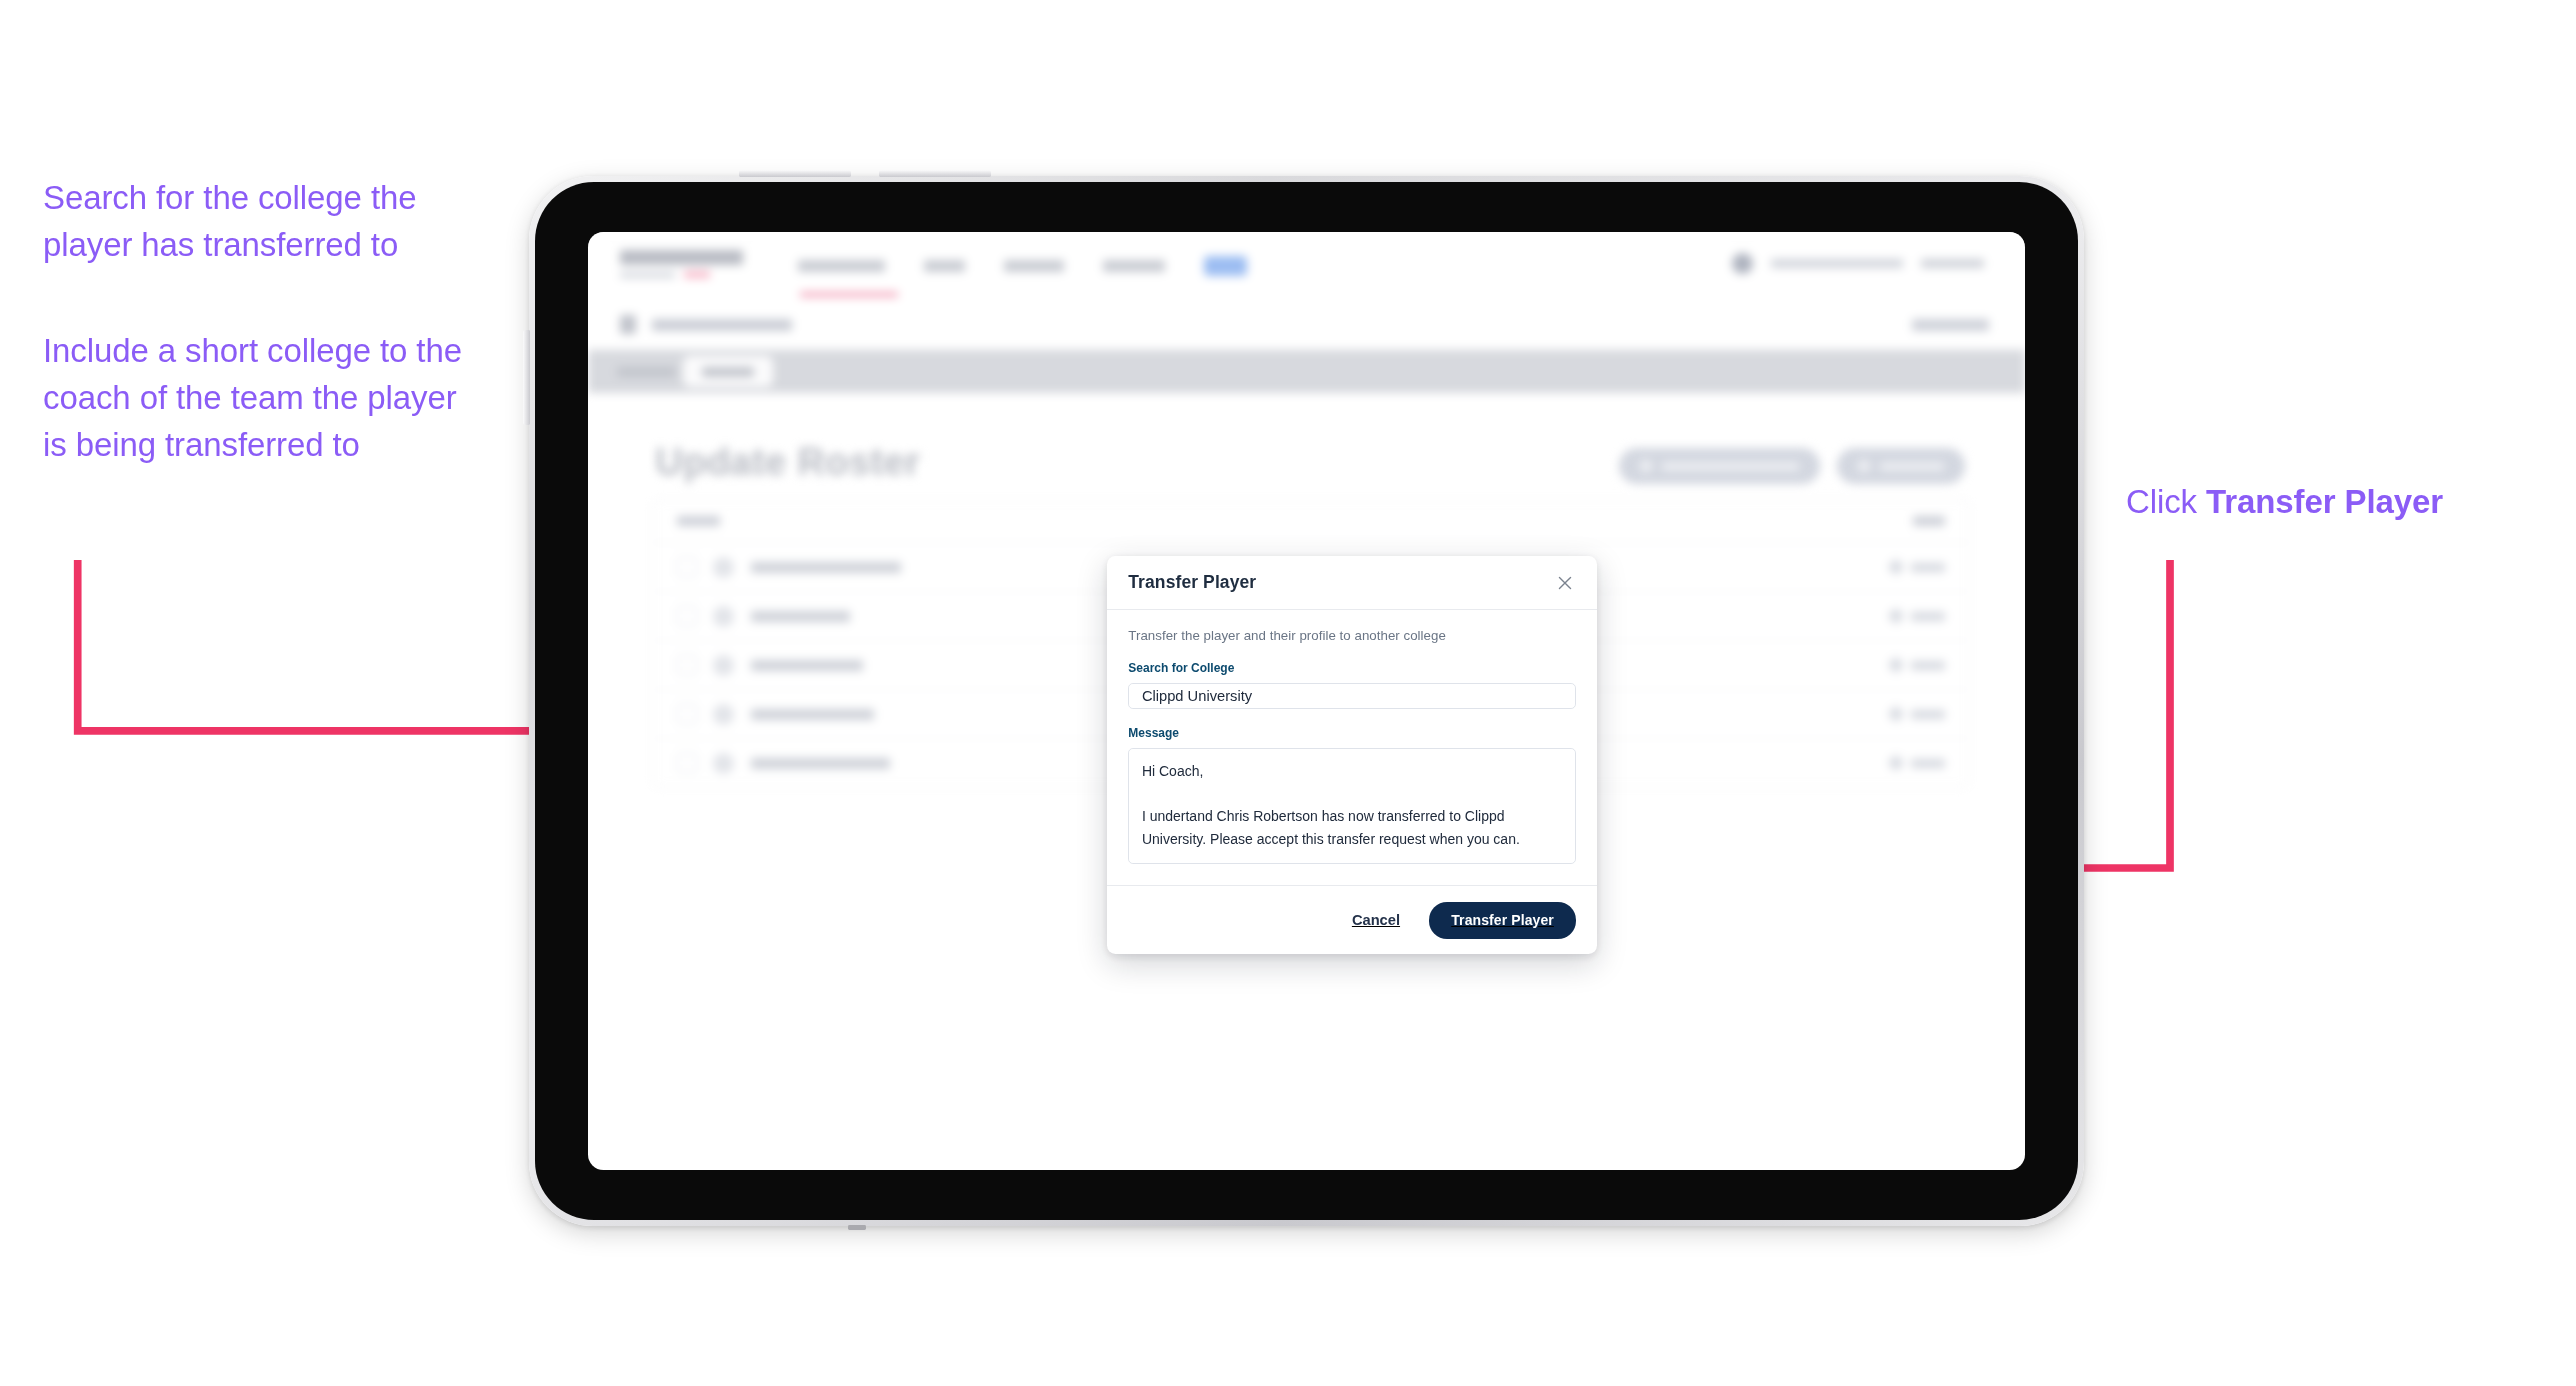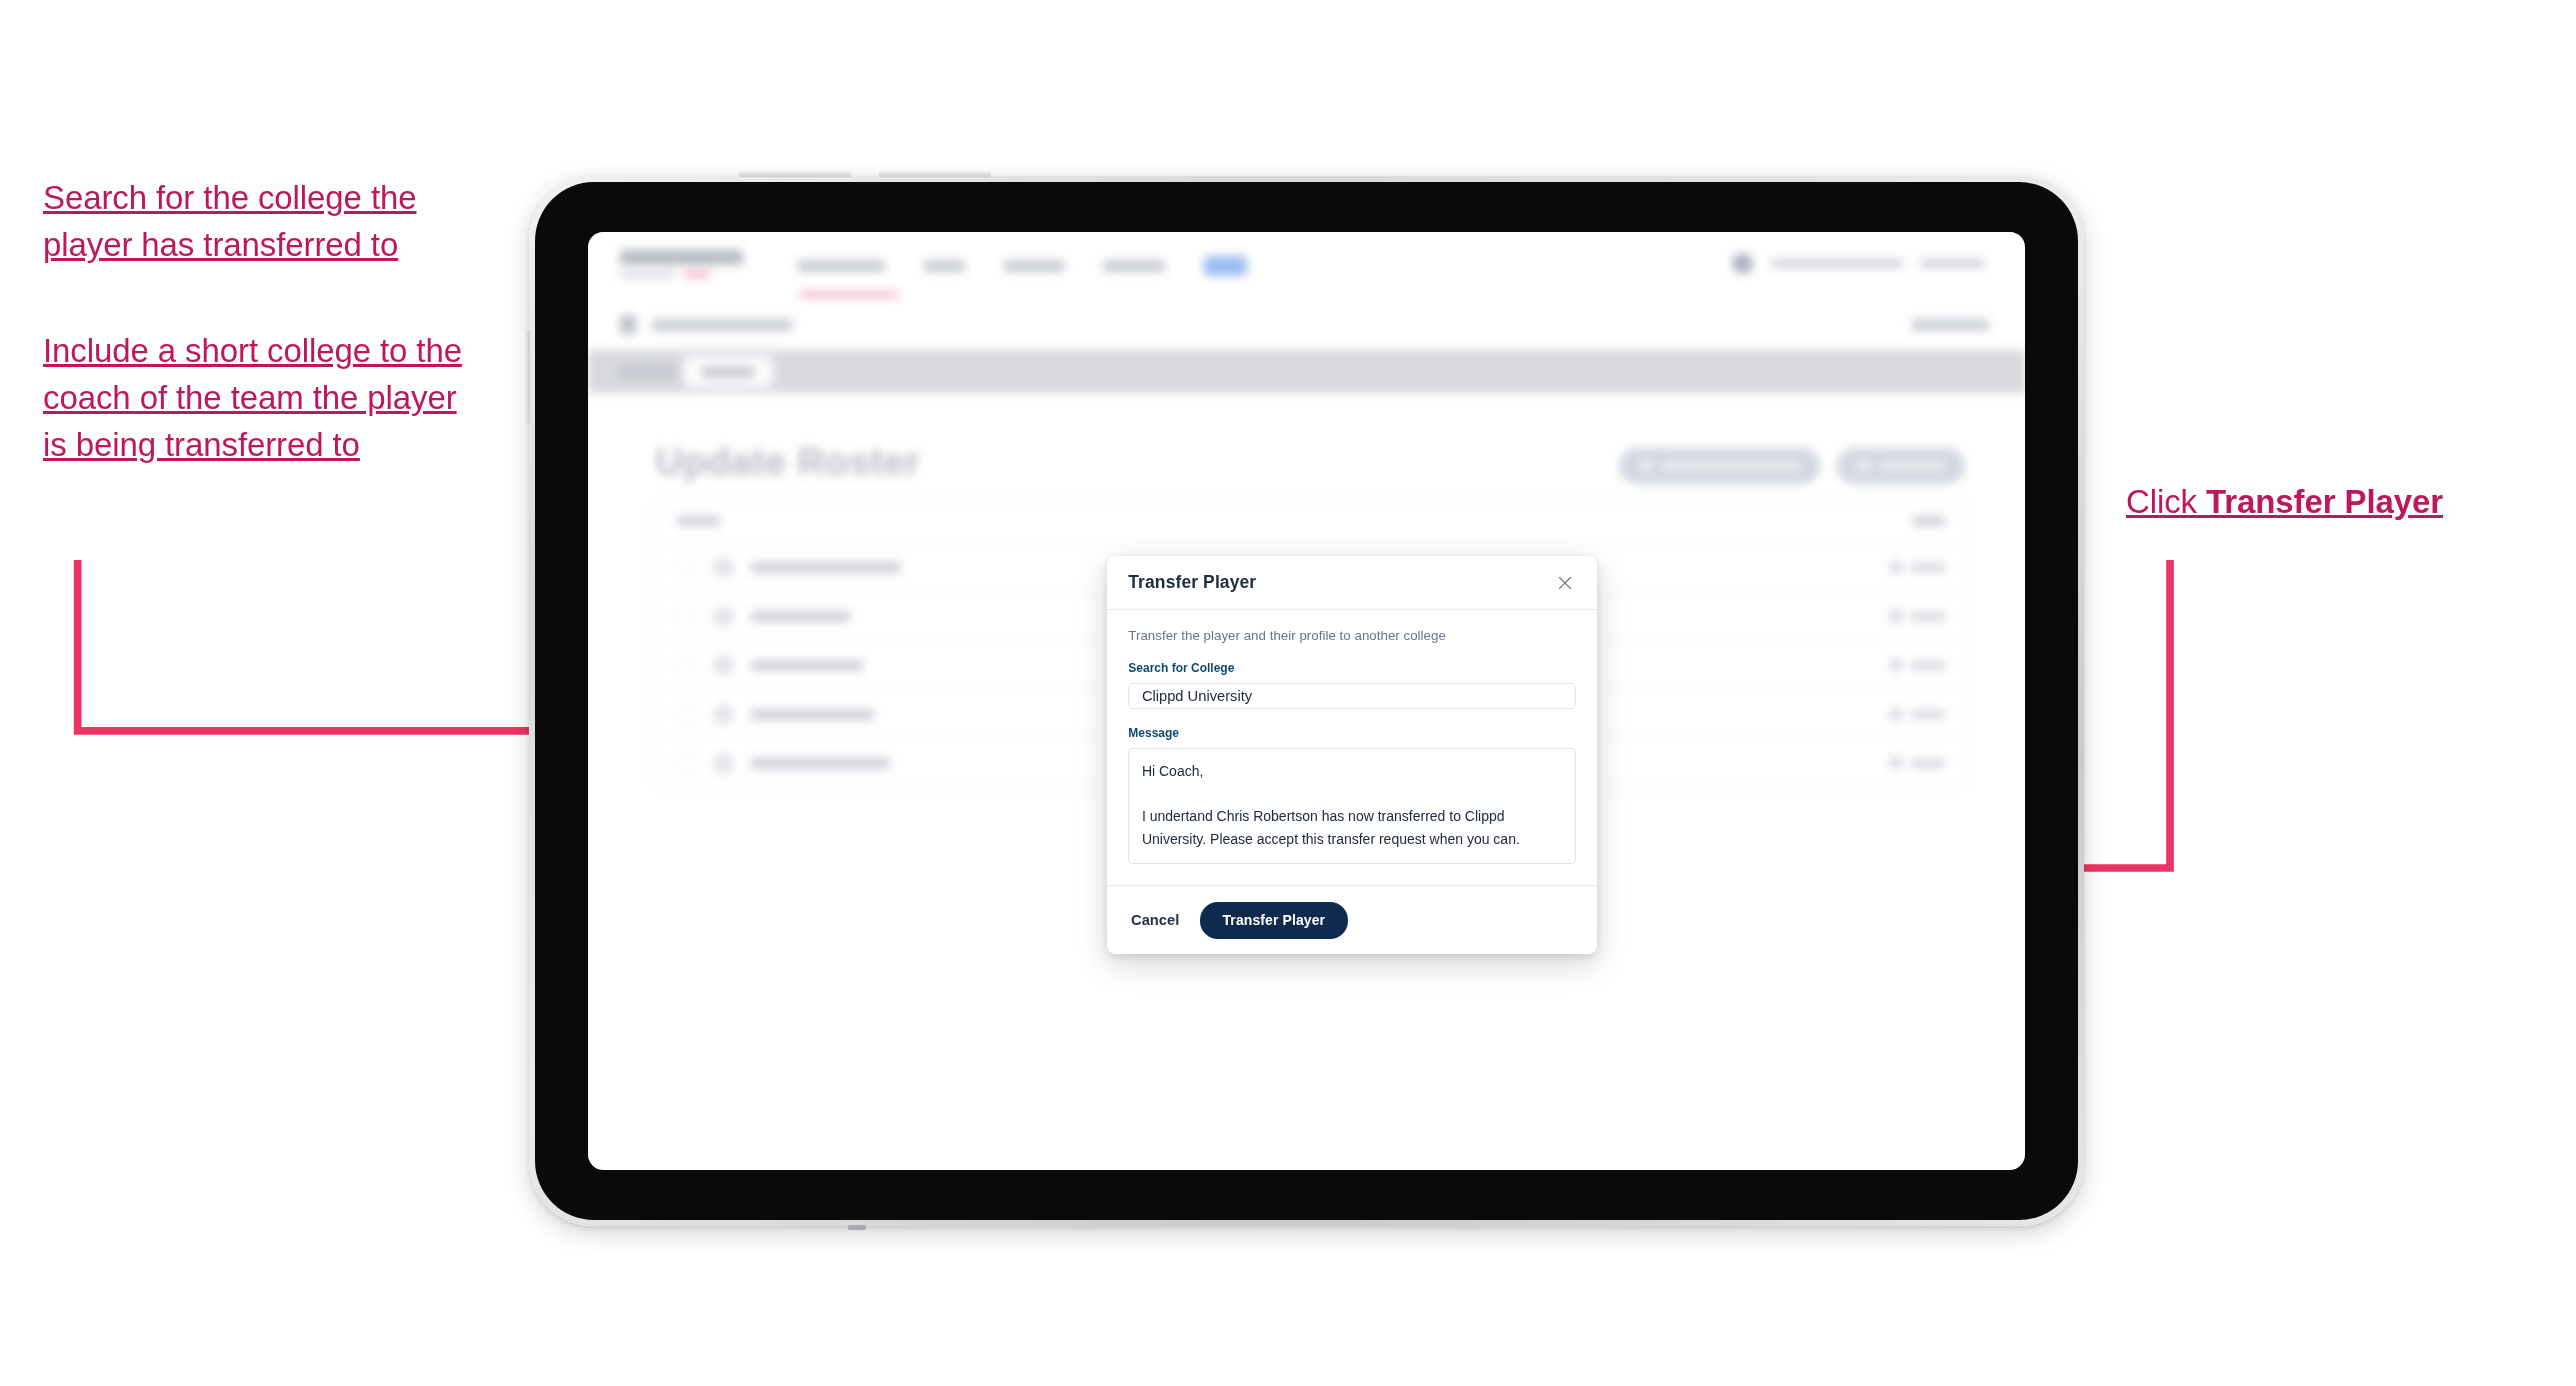--- a/index.html
+++ b/index.html
@@ -13,25 +13,24 @@
     height: 1386px;
     position: relative;
     overflow: hidden;
     font-family: "Liberation Sans", sans-serif;
     -webkit-font-smoothing: antialiased;
   }
 
   
   .annot {
     position: absolute;
-    color: #be185d;
+    color: #8b5cf6;
     font-family: "Liberation Sans", sans-serif;
     font-weight: 400;
     letter-spacing: -0.1px;
-    text-decoration: underline;
   }
   #annot-left-1 {
     left: 43px;
     top: 175px;
     width: 448px;
     font-size: 33px;
     line-height: 1.42;
   }
   #annot-left-2 {
     left: 43px;
@@ -325,22 +324,23 @@
     resize: none;
     outline: none;
     background: #ffffff;
     overflow: hidden;
   }
   .dlg-footer {
     border-top: 0.7px solid #e8eaee;
     padding: 15.4px 21px;
     display: flex;
     align-items: center;
-    justify-content: flex-start;
-    gap: 18px;
+    justify-content: flex-end;
+    gap: 26px;
+    text-decoration: underline;
   }
   .btn-cancel {
     font-size: 14.7px;
     font-weight: 600;
     color: #24324a;
     background: none;
     border: none;
     cursor: pointer;
     font-family: "Liberation Sans", sans-serif;
     padding: 4.2px 2.8px;

